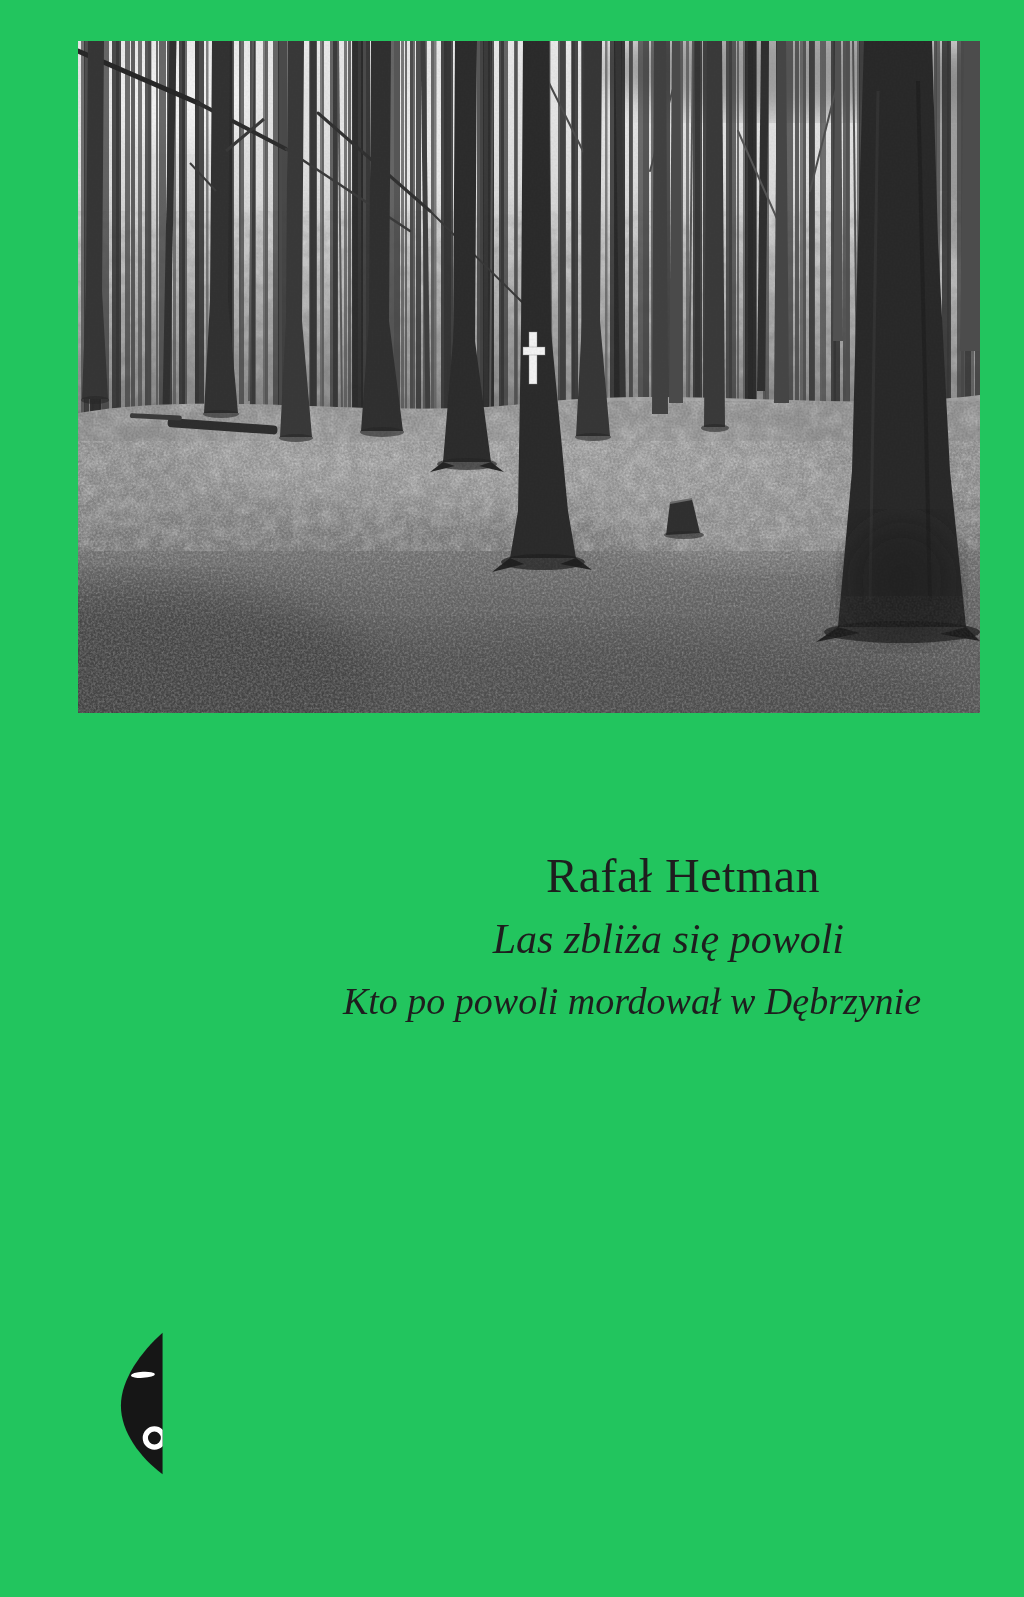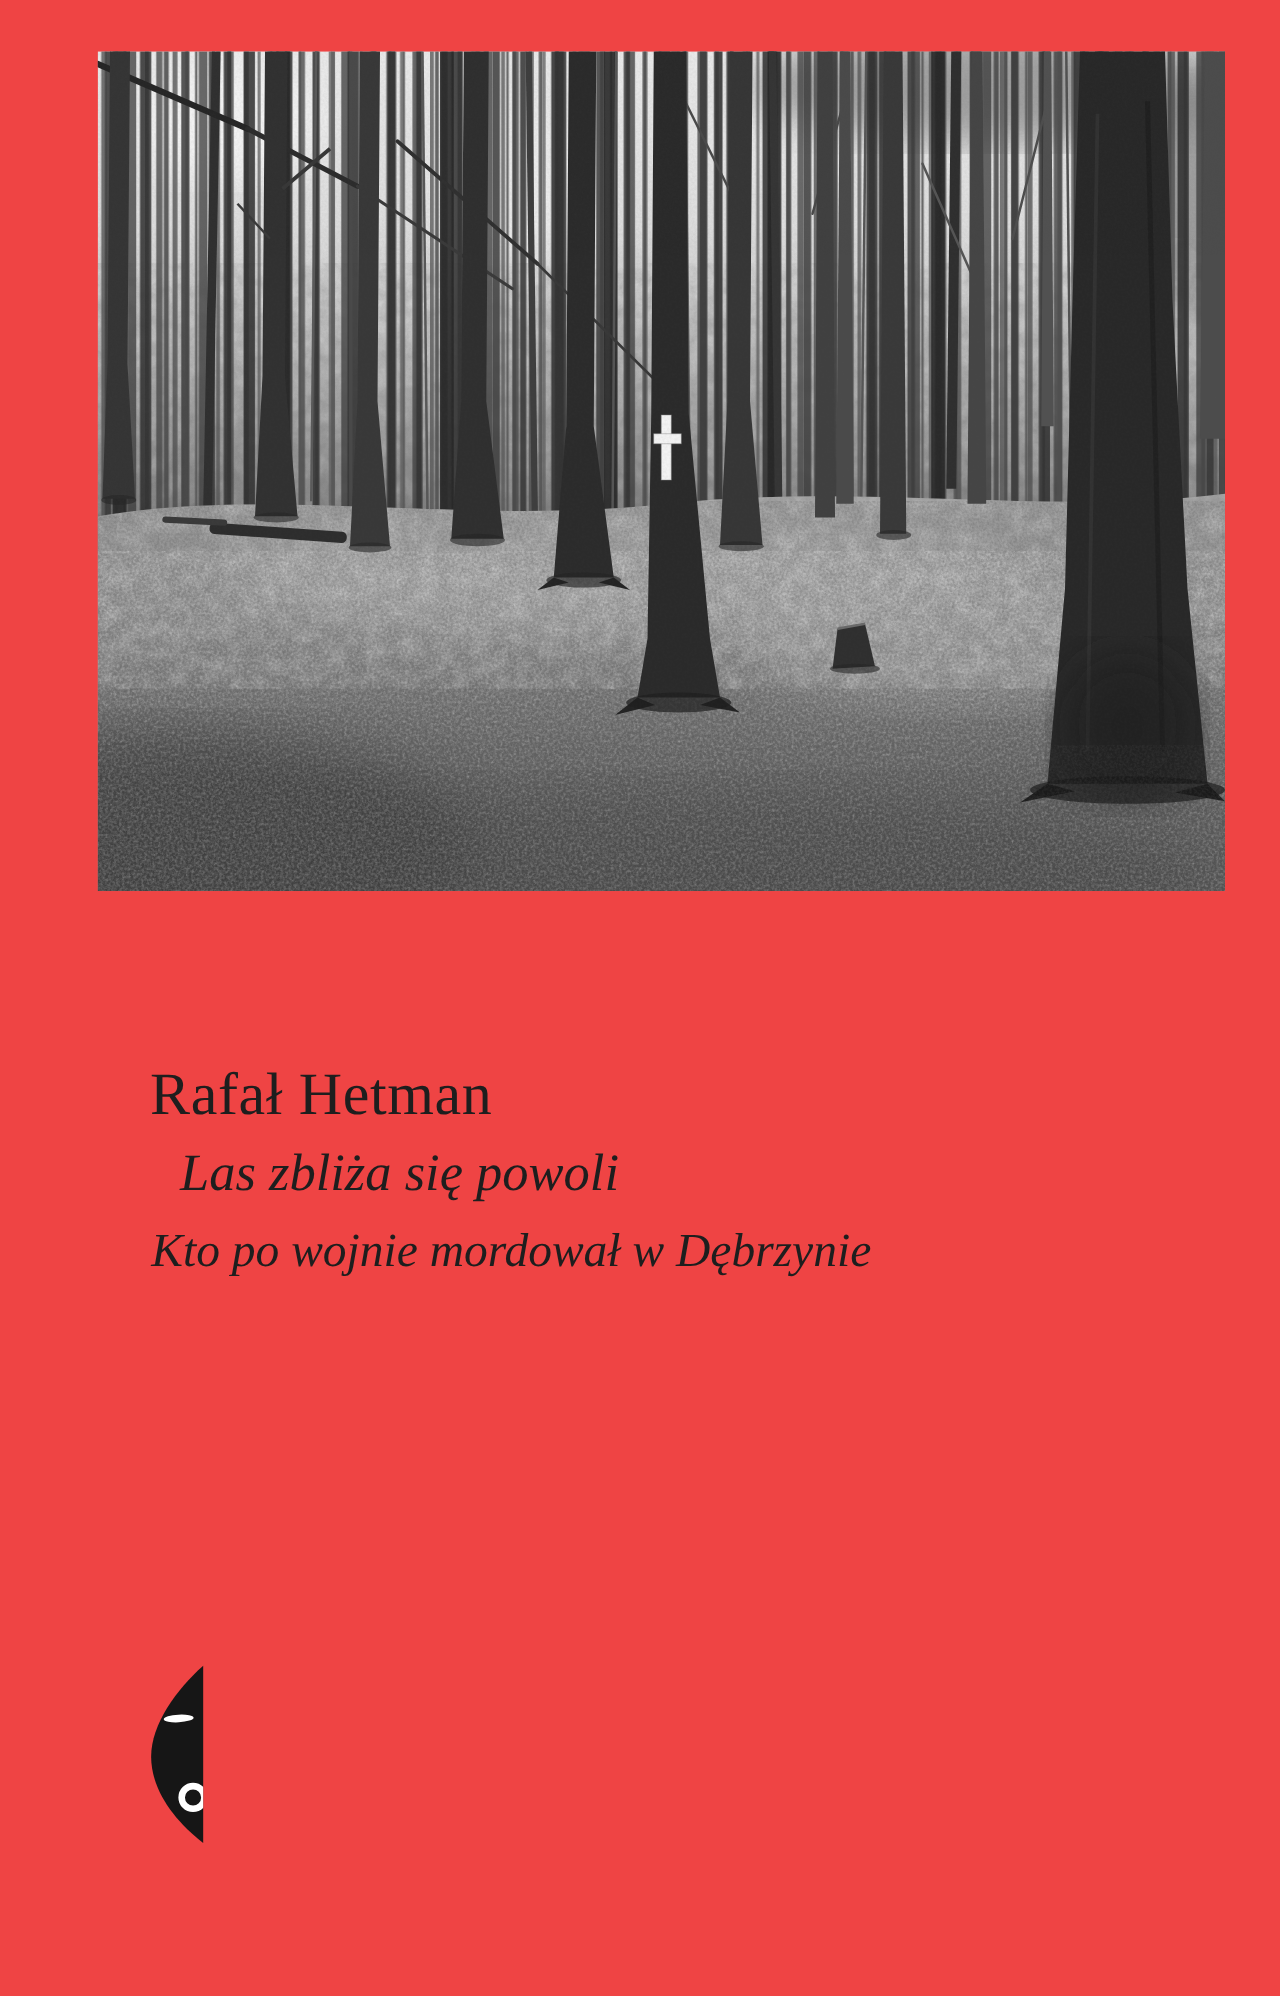--- a/index.html
+++ b/index.html
@@ -1,18 +1,18 @@
 <!DOCTYPE html>
 <html><head>
 <meta charset="utf-8">
 <style>
   html,body{margin:0;padding:0;background:#ffffff;}
   body{width:1024px;height:1597px;position:relative;overflow:hidden;
        font-family:"Liberation Serif","DejaVu Serif",serif;}
-  .cover{position:absolute;inset:0;background:#ef4444;}
+  .cover{position:absolute;inset:0;background:#22c55e;text-align:right;}
   .photo-frame{position:absolute;left:78px;top:41px;width:902px;height:672px;overflow:hidden;}
   .photo-frame svg{display:block;width:902px;height:672px;}
   .titles{position:absolute;left:120px;top:0;width:820px;color:#1e1e1e;}
   .author{position:absolute;left:0;top:852px;font-size:48px;line-height:1;
           letter-spacing:0.5px;font-style:normal;white-space:nowrap;width:700px;}
   .title{position:absolute;left:0;top:918px;font-size:42px;line-height:1;
          font-style:italic;white-space:nowrap;width:700px;margin-left:24px;}
   .subtitle{position:absolute;left:1px;top:982px;font-size:38px;line-height:1;
             font-style:italic;white-space:nowrap;width:800px;}
   .logo{position:absolute;left:119px;top:1330px;width:45px;height:147px;}
@@ -217,21 +217,21 @@
       <g>
         <rect x="0" y="555" width="902" height="117" filter="url(#fDark)" opacity="0.32"></rect>
         <rect x="0" y="0" width="902" height="672" filter="url(#fDark)" opacity="0.1"></rect>
       </g>
     </svg>
   </div>
 
   <div class="titles">
     <div class="author">Rafał Hetman</div>
     <div class="title">Las zbliża się powoli</div>
-    <div class="subtitle">Kto po wojnie mordował w Dębrzynie</div>
+    <div class="subtitle">Kto po powoli mordował w Dębrzynie</div>
   </div>
 
   <div class="logo">
     <svg viewBox="0 0 47 150" xmlns="http://www.w3.org/2000/svg">
       <defs>
         <path id="lgShape" d="M45.5,1 L45.5,149 C22,131 2,105 2,77 C2,50 23,21 45.5,1 Z"></path>
         <clipPath id="lgClip">
             <use href="#lgShape"></use>
           </clipPath>
       </defs>

